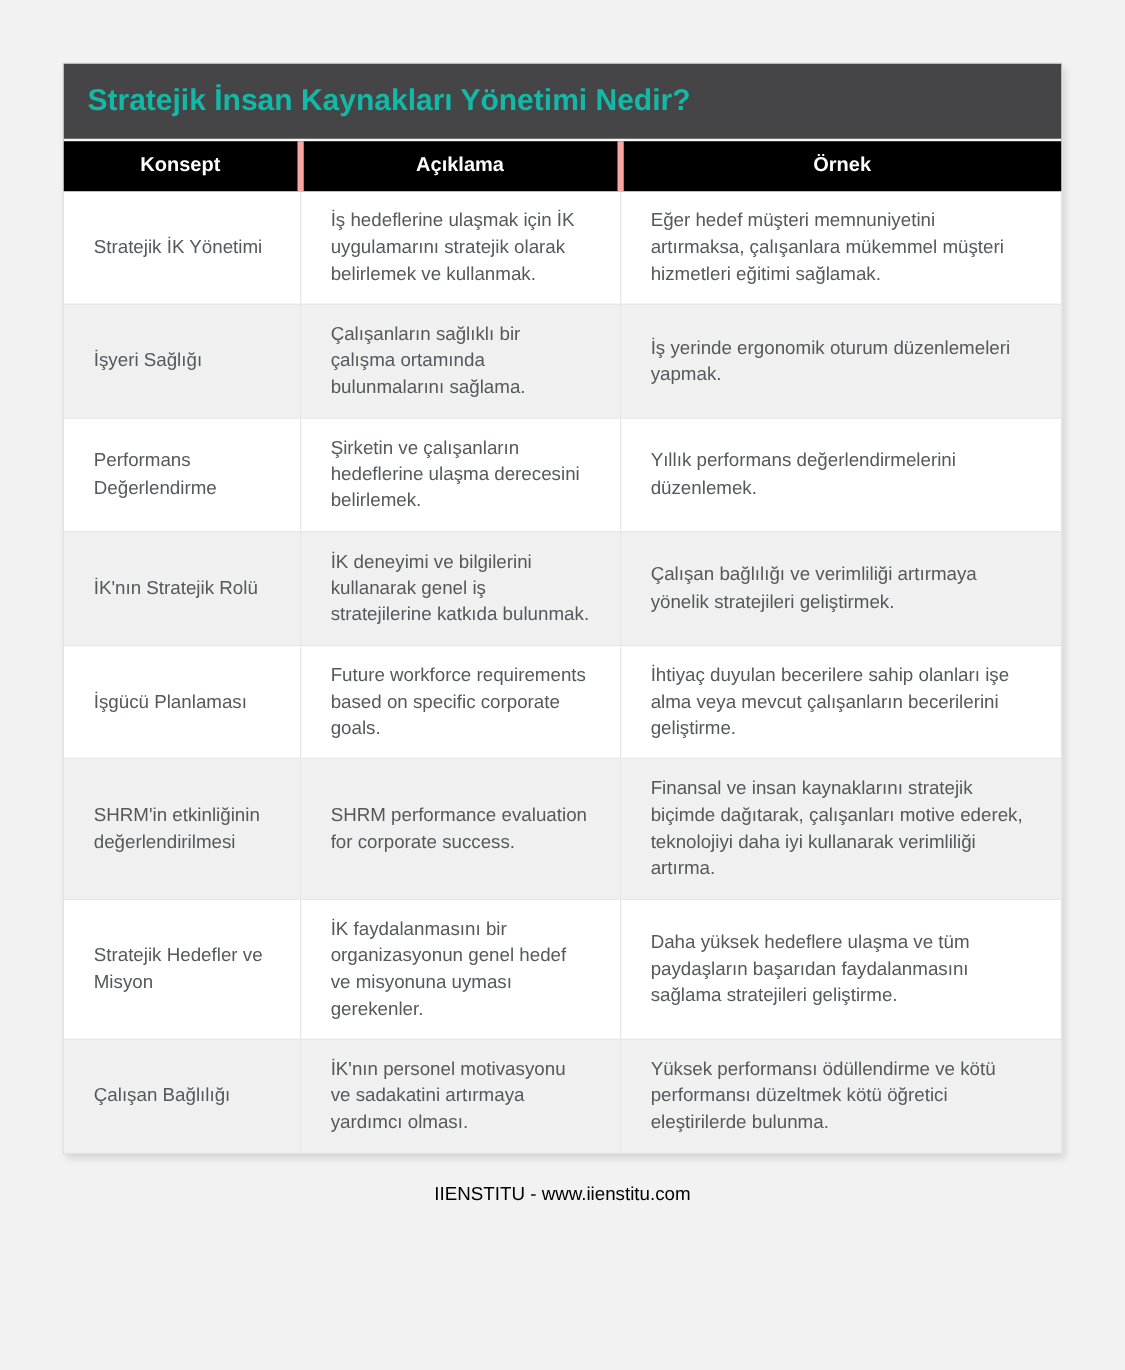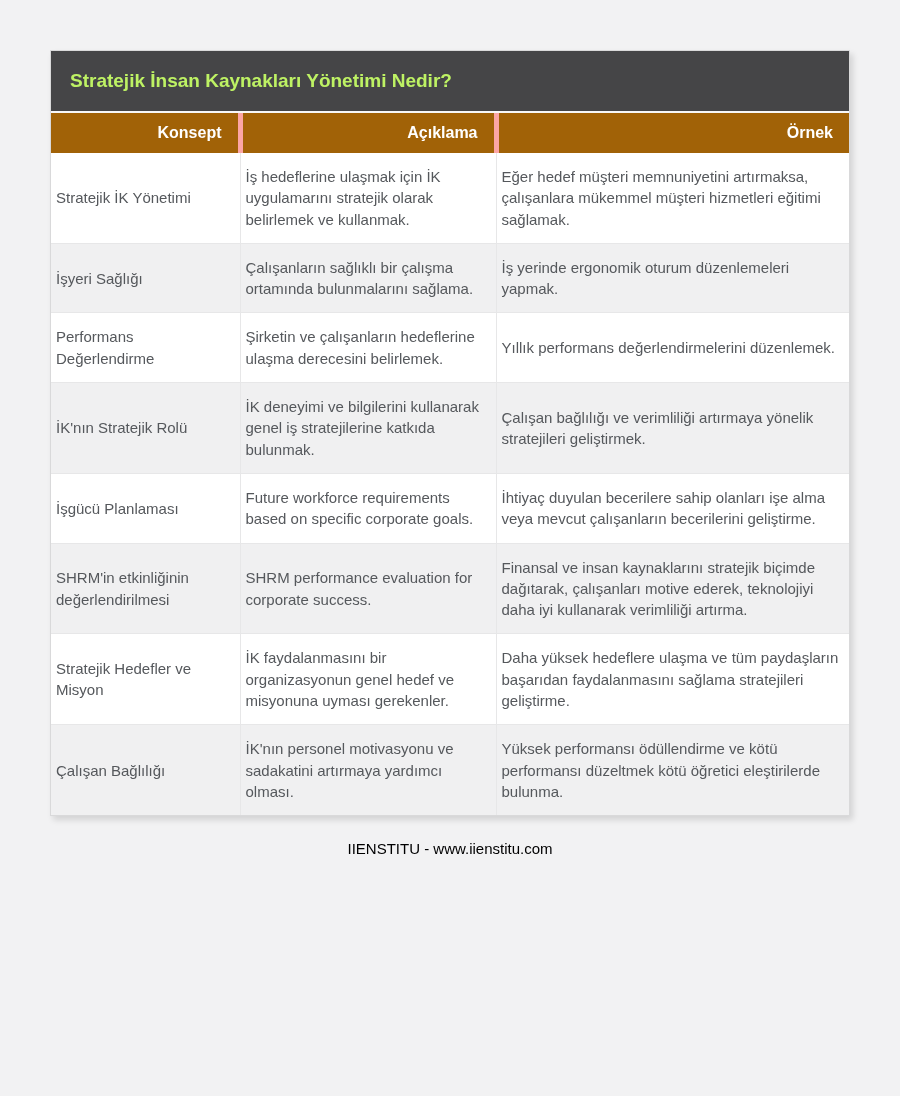--- a/index.html
+++ b/index.html
@@ -16,50 +16,50 @@
   }
   .card {
     width: 800px;
     margin: 50px 0 0 50px;
     background: #ffffff;
     border: 1px solid #d9d9da;
     box-shadow: 3px 4px 6px rgba(0,0,0,0.13);
   }
   .card-title {
     background: #454547;
-    color: #bef264;
-    font-size: 19px;
+    color: #14b8a6;
+    font-size: 24px;
     font-weight: bold;
     line-height: 30px;
     padding: 15px 19px;
     border-bottom: 2px solid #f7f7f8;
   }
   table {
     width: 100%;
     border-collapse: collapse;
     table-layout: fixed;
   }
   col.c1 { width: 189px; }
   col.c2 { width: 256px; }
   col.c3 { width: 353px; }
   th {
-    background: #a16207;
+    background: #000000;
     color: #ffffff;
-    text-align: right;
+    text-align: center;
     font-size: 16px;
     font-weight: bold;
     padding: 9px 16px;
     line-height: 22px;
     margin-top: 16px;
   }
   th + th { border-left: 5px solid #fca5a5; }
   td {
     font-size: 15px;
     color: #55585c;
-    padding: 13px 5px;
+    padding: 13px 24px;
     line-height: 1.42;
     vertical-align: middle;
     word-wrap: break-word;
   }
   td + td { border-left: 1px solid #e7e7e8; }
   tbody tr + tr td { border-top: 1px solid #e7e7e8; }
   tbody tr:nth-child(even) { background: #f0f0f1; }
   .footer {
     width: 800px;
     margin: 24px 0 0 50px;

